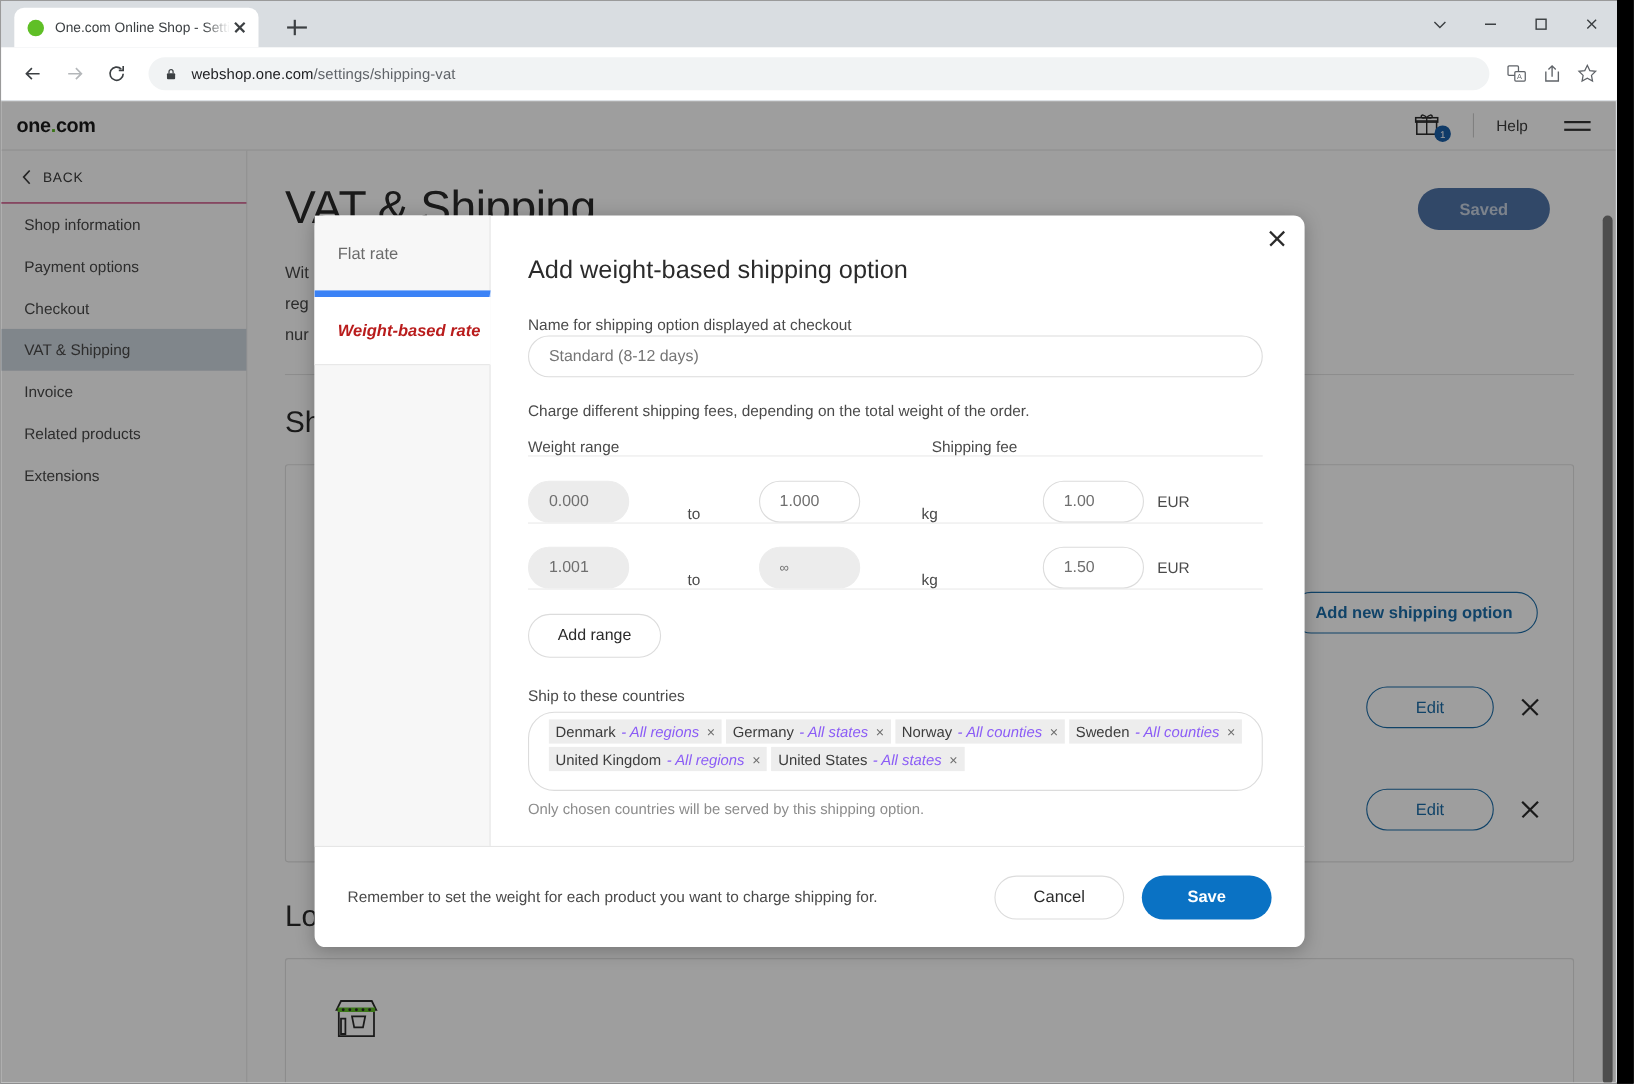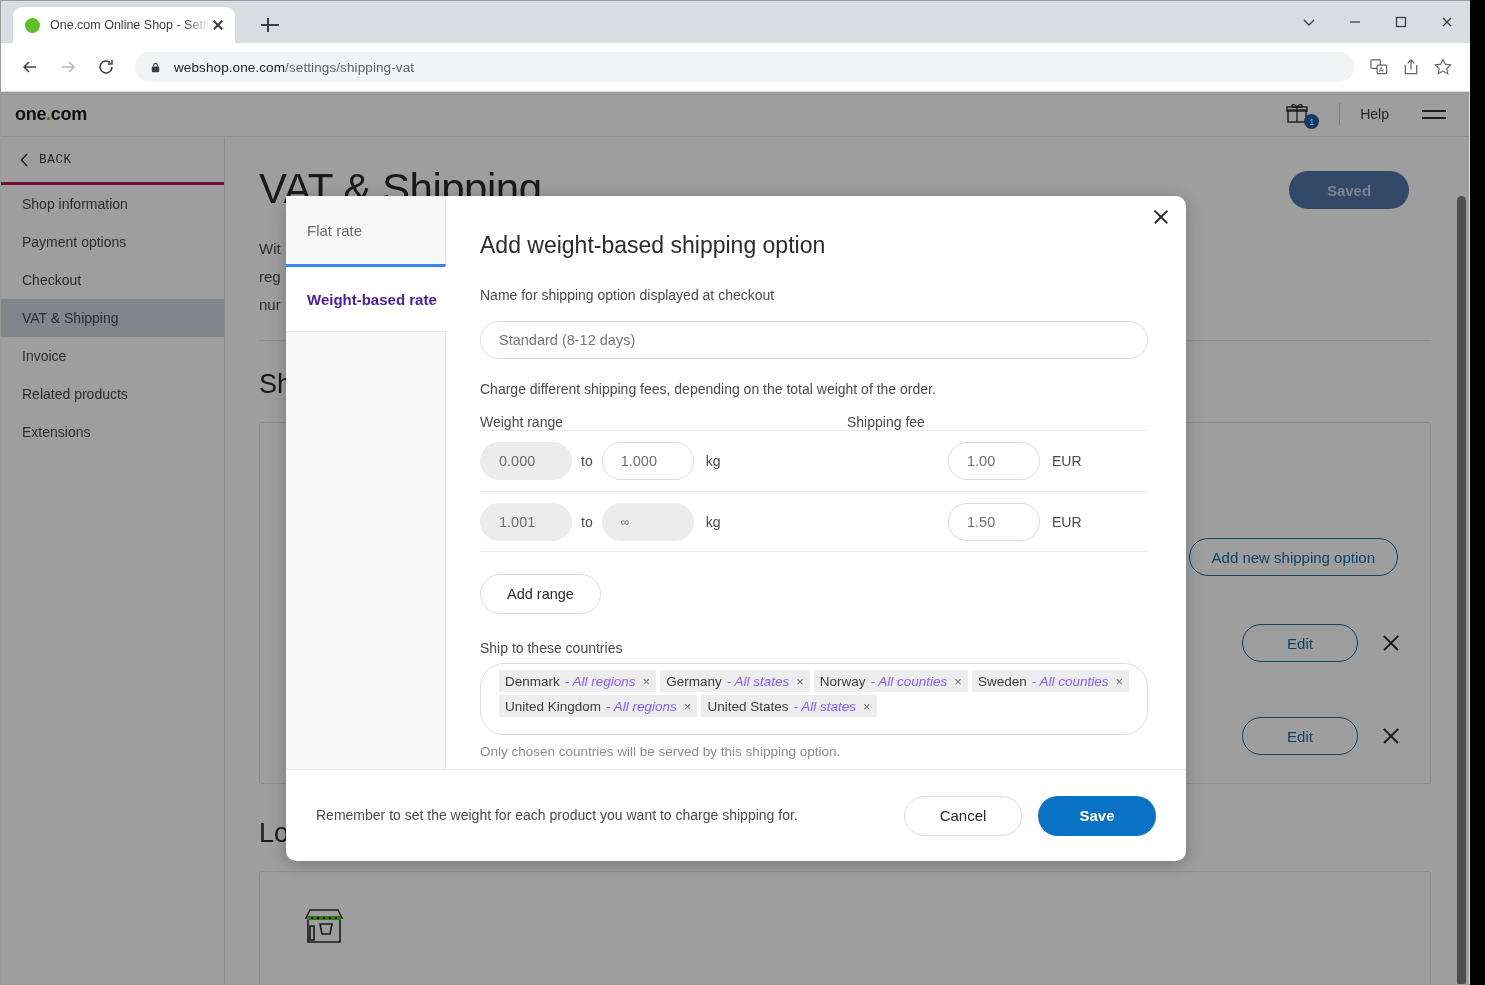--- a/index.html
+++ b/index.html
@@ -78,39 +78,39 @@
   .help-link { font-size: 14px; color: #3c3c3c; font-weight: 400; }
   .burger { width: 34px; height: 26px; margin-left: 28px; position: relative; }
   .burger span { position: absolute; left: 5px; width: 24px; height: 2px; background: #333; }
   .burger span:nth-child(1) { top: 9px; }
   .burger span:nth-child(2) { top: 16px; }
 
   .sidebar {
     position: absolute; left: 0; top: 45px; width: 224px; bottom: 0;
     background: #fff; border-right: 1px solid #e2e2e2;
   }
-  .back-row { height: 48px; display: flex; align-items: center; padding-left: 18px; border-bottom: 3px solid #be185d; font-family: Liberation Mono, monospace; }
+  .back-row { height: 48px; display: flex; align-items: center; padding-left: 18px; border-bottom: 1px solid #be185d; }
   .back-row .label { font-size: 12.5px; letter-spacing: .7px; color: #3c3c3c; margin-left: 9px; font-weight: 500; }
   .nav-item { height: 38px; display: flex; align-items: center; padding-left: 21px; font-size: 14px; color: #4a4a4a; }
   .nav-item.active { background: #cfd8e0; }
 
   .content { position: absolute; left: 224px; top: 45px; right: 0; bottom: 0; background: #fff; padding: 28px 38px 0 34px; }
   .page-title { font-size: 42px; font-weight: 300; color: #2b2b2b; letter-spacing: -.5px; }
   .saved-btn {
     position: absolute; right: 60px; top: 34px; width: 120px; height: 38px;
     background: #4f74a8; color: #c9d3e2; border-radius: 19px; font-size: 15px; font-weight: 700;
     display: flex; align-items: center; justify-content: center;
   }
   .intro { margin-top: 22px; font-size: 15px; color: #4a4a4a; line-height: 1.85; max-width: 840px; }
   .hr { margin-top: 22px; border-top: 1px solid #e4e4e4; }
   .section-title { margin-top: 28px; font-size: 27px; font-weight: 300; color: #2b2b2b; }
   .card { margin-top: 22px; border: 1px solid #e2e2e2; border-radius: 3px; height: 362px; position: relative; }
   .add-ship-btn {
     position: absolute; right: 32px; top: 115px; height: 38px; padding: 0 22px;
-    border: 1px solid #1b6ca8; border-radius: 19px; color: #1b6ca8; font-size: 15px; font-weight: 400;
+    border: 1px solid #1b6ca8; border-radius: 19px; color: #1b6ca8; font-size: 15px; font-weight: 700;
     display: flex; align-items: center; background: #fff;
   }
   .edit-btn {
     position: absolute; right: 72px; height: 38px; width: 116px;
     border: 1px solid #1b6ca8; border-radius: 19px; color: #1b6ca8; font-size: 15px;
     display: flex; align-items: center; justify-content: center; background: #fff;
   }
   .row-x { position: absolute; right: 28px; width: 22px; height: 22px; }
   .row-x::before, .row-x::after { content:""; position:absolute; left:1px; top:10px; width:20px; height:1.6px; background:#2b2b2b; }
   .row-x::before { transform: rotate(45deg); } .row-x::after { transform: rotate(-45deg); }
@@ -125,36 +125,36 @@
   #overlay { position: absolute; left: 0; top: 91px; width: 1468px; height: 893px; background: rgba(0,0,0,.38); }
 
   
   #modal {
     position: absolute; left: 285px; top: 195px; width: 900px; height: 665px;
     background: #fff; box-shadow: 0 3px 16px rgba(0,0,0,.25); display: flex; flex-direction: column; border-radius: 10px;
   }
   .modal-body { flex: 1; display: flex; min-height: 0; }
   .modal-tabs { width: 160px; background: #f7f7f7; border-right: 1px solid #e6e6e6; flex: 0 0 auto; }
   .mtab { height: 68px; display: flex; align-items: center; padding-left: 21px; font-size: 15px; color: #6b6b6b; }
-  .mtab.active { background: #fff; color: #4c1d95; font-weight: 700; border-top: 3px solid #3b82f6; border-bottom: 1px solid #e6e6e6; border-right: 1px solid #fff; margin-right: -1px; }
+  .mtab.active { background: #fff; color: #b91c1c; font-weight: 700; border-top: 6px solid #3b82f6; border-bottom: 1px solid #e6e6e6; border-right: 1px solid #fff; margin-right: -1px; font-style: italic; }
   .modal-main { flex: 1; padding: 22px 38px 0 34px; position: relative; overflow: hidden; }
   .modal-close { position: absolute; right: 12px; top: 8px; width: 26px; height: 26px; }
   .modal-close::before, .modal-close::after { content:""; position:absolute; left:4px; top:12px; width:18px; height:1.7px; background:#2b2b2b; }
   .modal-close::before { transform: rotate(45deg); } .modal-close::after { transform: rotate(-45deg); }
   .modal-title { font-size: 23px; font-weight: 400; color: #2b2b2b; margin-top: 14px; }
   .field-label { margin-top: 28px; font-size: 14px; color: #4a4a4a; }
   .text-input {
-    margin-top: 18px; width: 100%; height: 38px; border: 1px solid #dcdcdc; border-radius: 19px;
+    margin-top: 2px; width: 100%; height: 38px; border: 1px solid #dcdcdc; border-radius: 19px;
     padding: 0 18px; font-size: 14.5px; color: #8c8c8c; background: #fff;
     font-family: "Liberation Sans", sans-serif;
   }
   .helper { margin-top: 22px; font-size: 14px; color: #4a4a4a; }
   .table-head { display: flex; margin-top: 17px; font-size: 14px; color: #4a4a4a; }
   .th-weight { width: 367px; }
-  .range-row { display: flex; align-items: center; height: 61px; border-top: 1px solid #eaeaea; }
+  .range-row { display: flex; align-items: flex-end; height: 61px; border-top: 1px solid #eaeaea; gap: 44px; }
   .range-row.last { border-bottom: 1px solid #eaeaea; }
   .pill {
     width: 92px; height: 38px; border-radius: 19px; border: 1px solid #dcdcdc;
     display: flex; align-items: center; padding-left: 18px; font-size: 14.5px; color: #6f6f6f;
     background: #fff;
   }
   .pill.disabled { background: #ececec; border-color: #ececec; }
   .to-lbl { margin: 0 9px; font-size: 14px; color: #4a4a4a; }
   .unit { margin-left: 12px; font-size: 14px; color: #4a4a4a; }
   .fee-cell { margin-left: auto; display: flex; align-items: center; width: 200px; }

